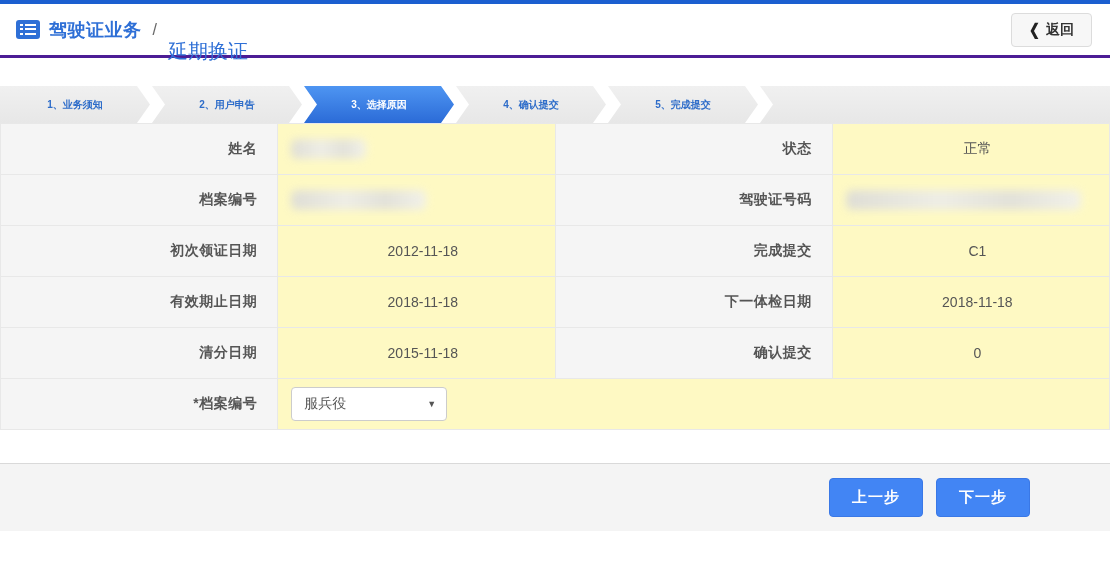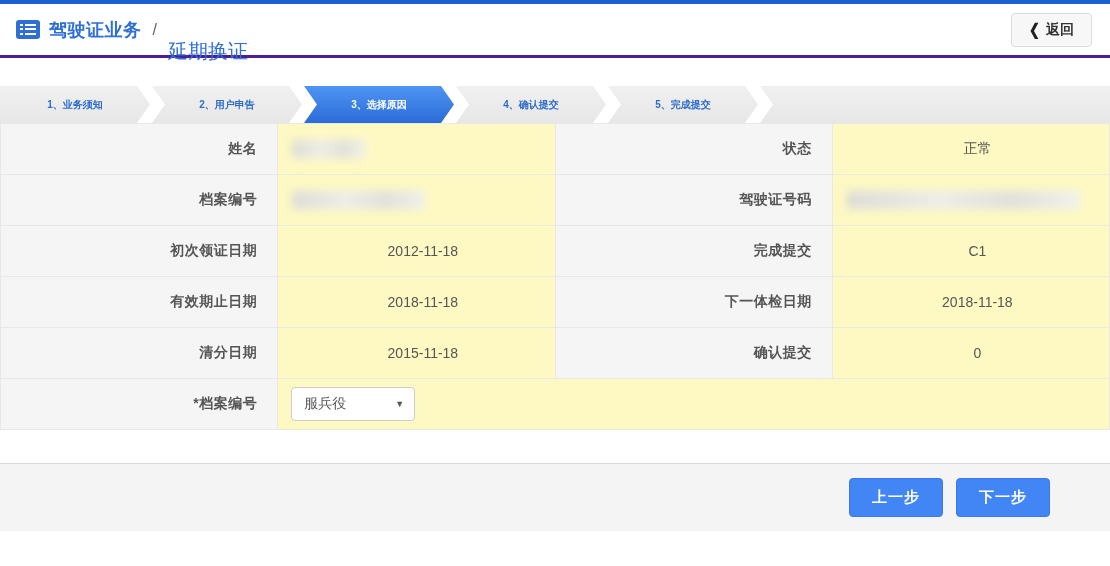--- a/index.html
+++ b/index.html
@@ -70,32 +70,32 @@
   }
   td.val { width: 25%; background: #fef9c3; text-align: center; padding-left: 13px; color: #555; }
   .redacted {
     height: 20px; border-radius: 6px;
     background: linear-gradient(90deg, #d9d9d9, #ececec 40%, #dedede 70%, #f0f0f0);
     filter: blur(4px); opacity: 0.85;
   }
 
   
   .select-box {
-    width: 124px; height: 34px; background: #fff;
+    width: 156px; height: 34px; background: #fff;
     border: 1px solid #ccc; border-radius: 4px;
     display: flex; align-items: center; justify-content: space-between;
     padding: 0 10px 0 12px; cursor: pointer; color: #555;
   }
   .select-box .arrow { font-size: 9px; color: #555; }
 
   
   .footer {
     margin-top: 33px; height: 68px; background: #f4f4f4; border-top: 1px solid #d9d9d9;
     display: flex; align-items: center; justify-content: flex-end; gap: 13px;
-    padding-right: 60px;
+    padding-right: 80px;
   }
   .action-btn {
     background: #4285f4; border: 1px solid #3a78e6; border-radius: 4px;
     color: #fff; font-size: 15px; font-weight: bold; letter-spacing: 1px;
     padding: 9px 22px; cursor: pointer;
   }
 </style>
 </head>
 <body>
 

